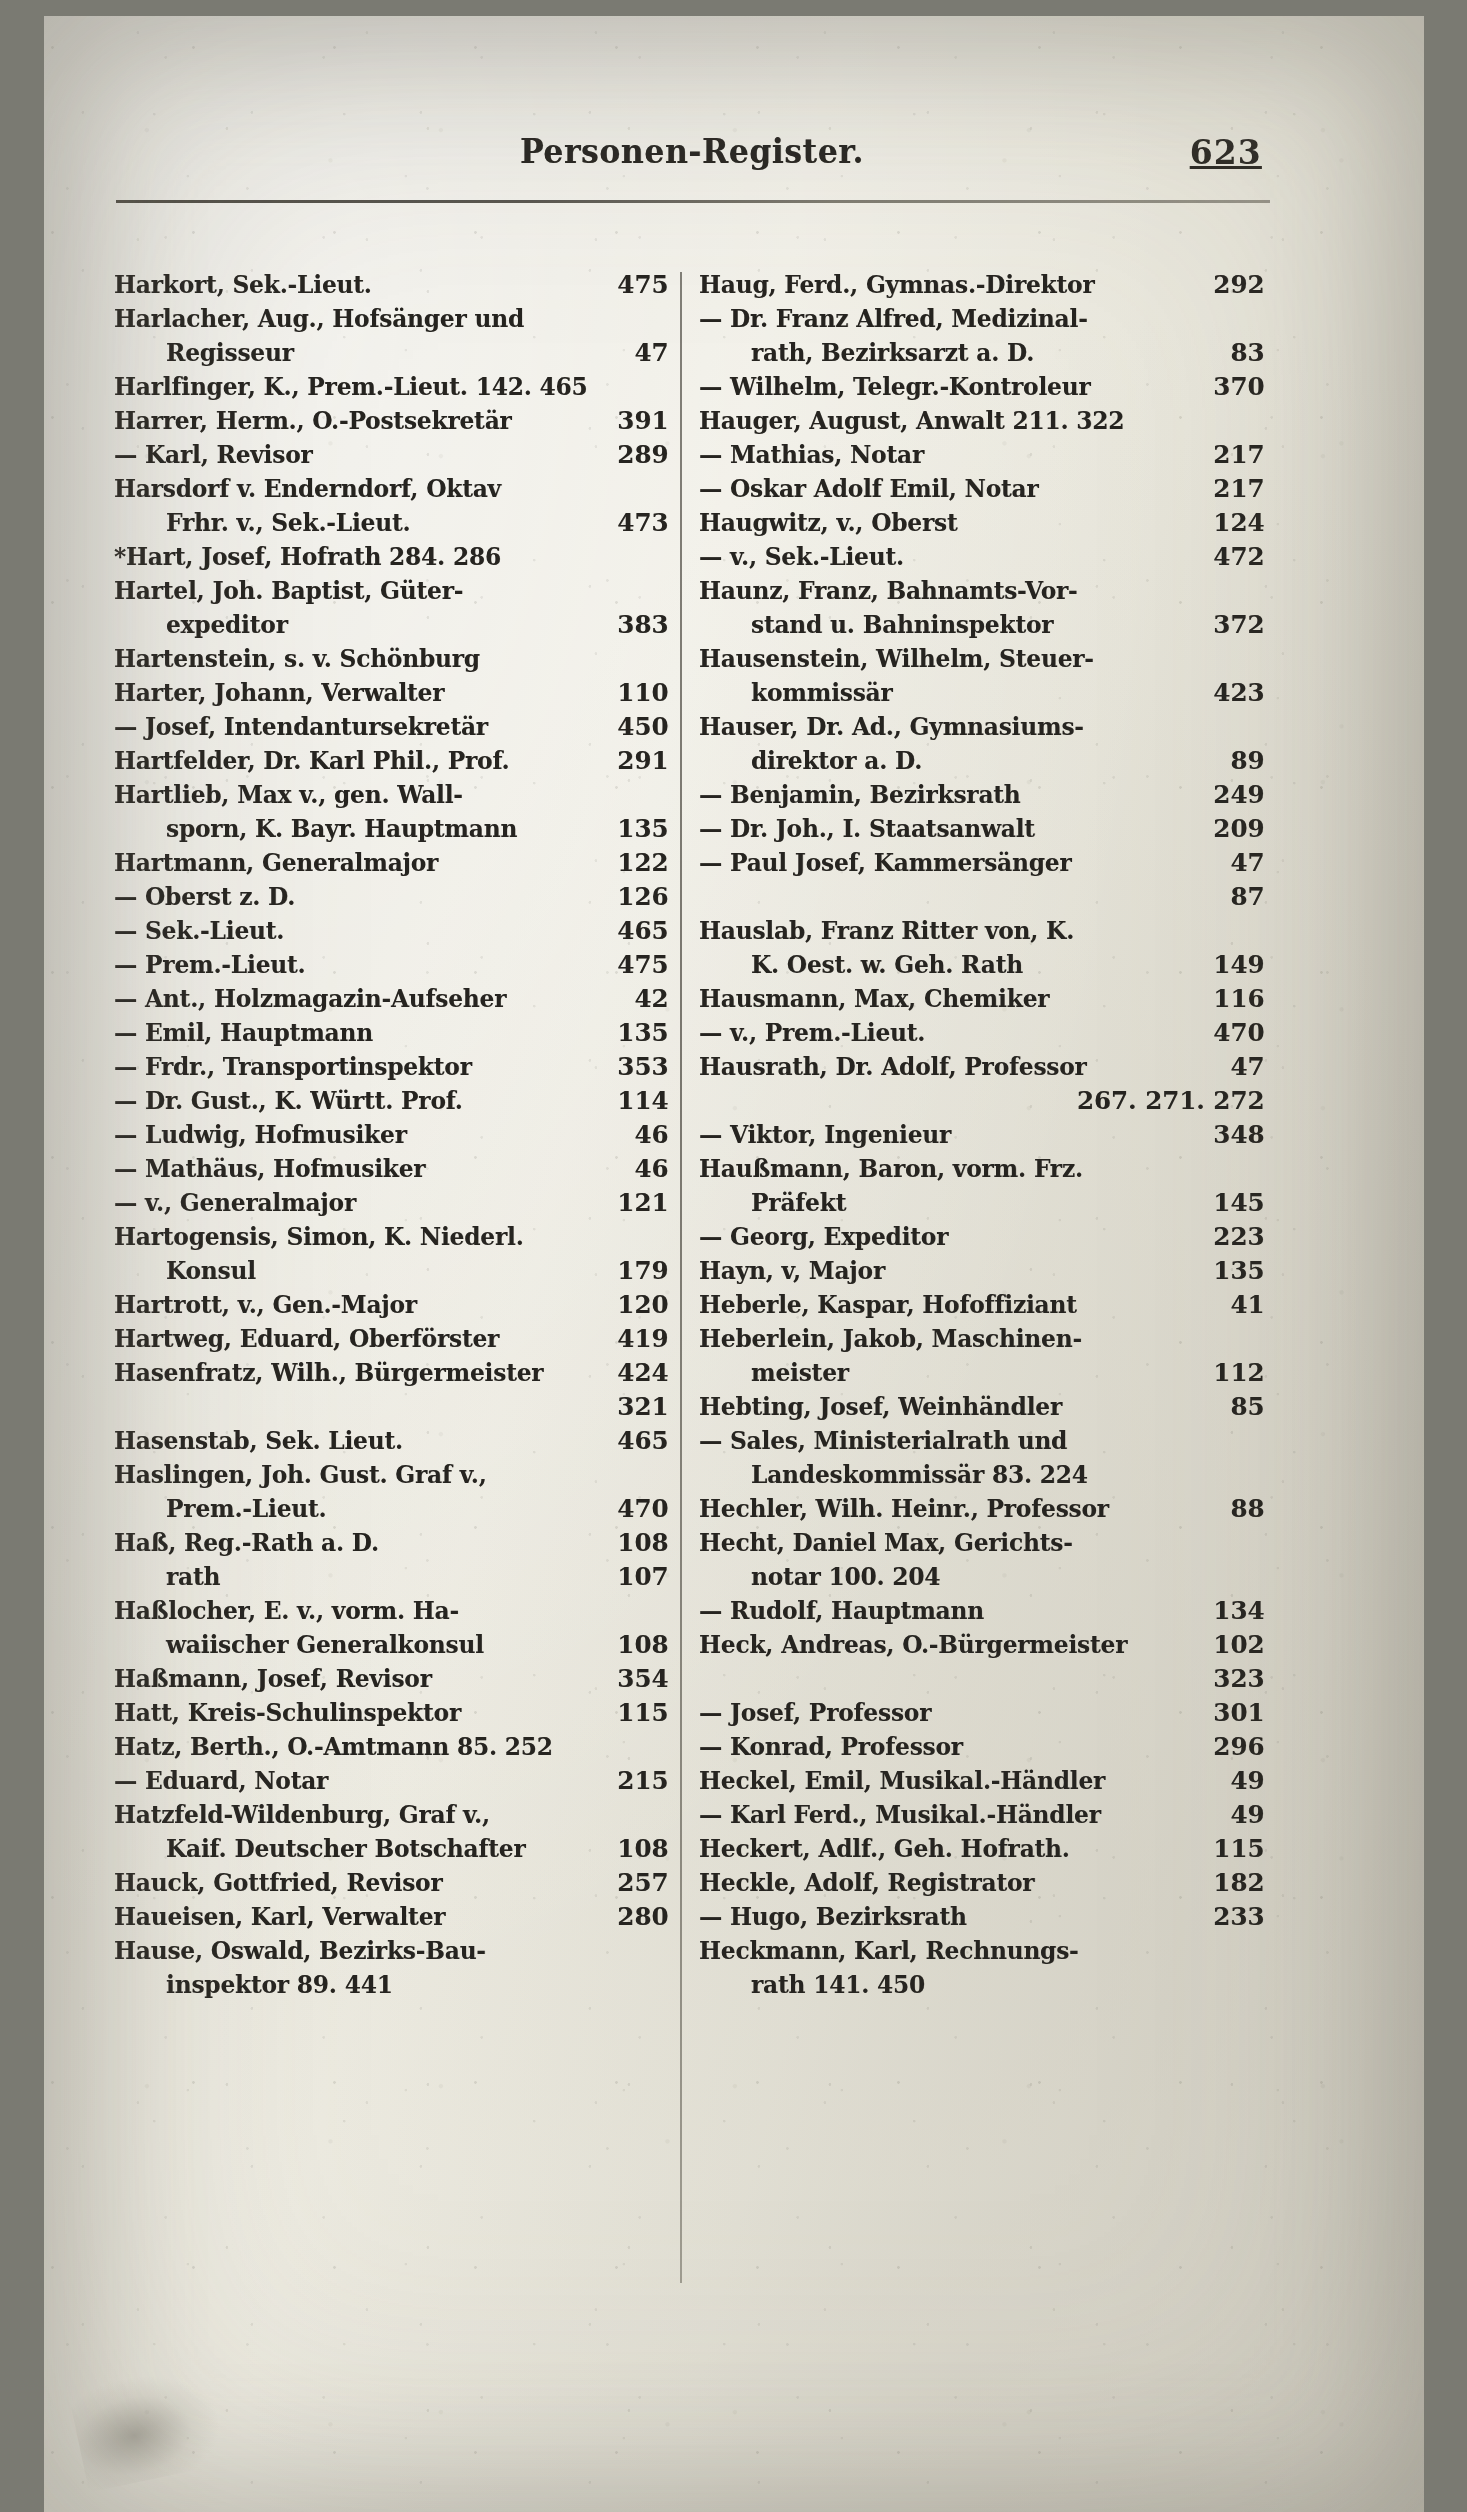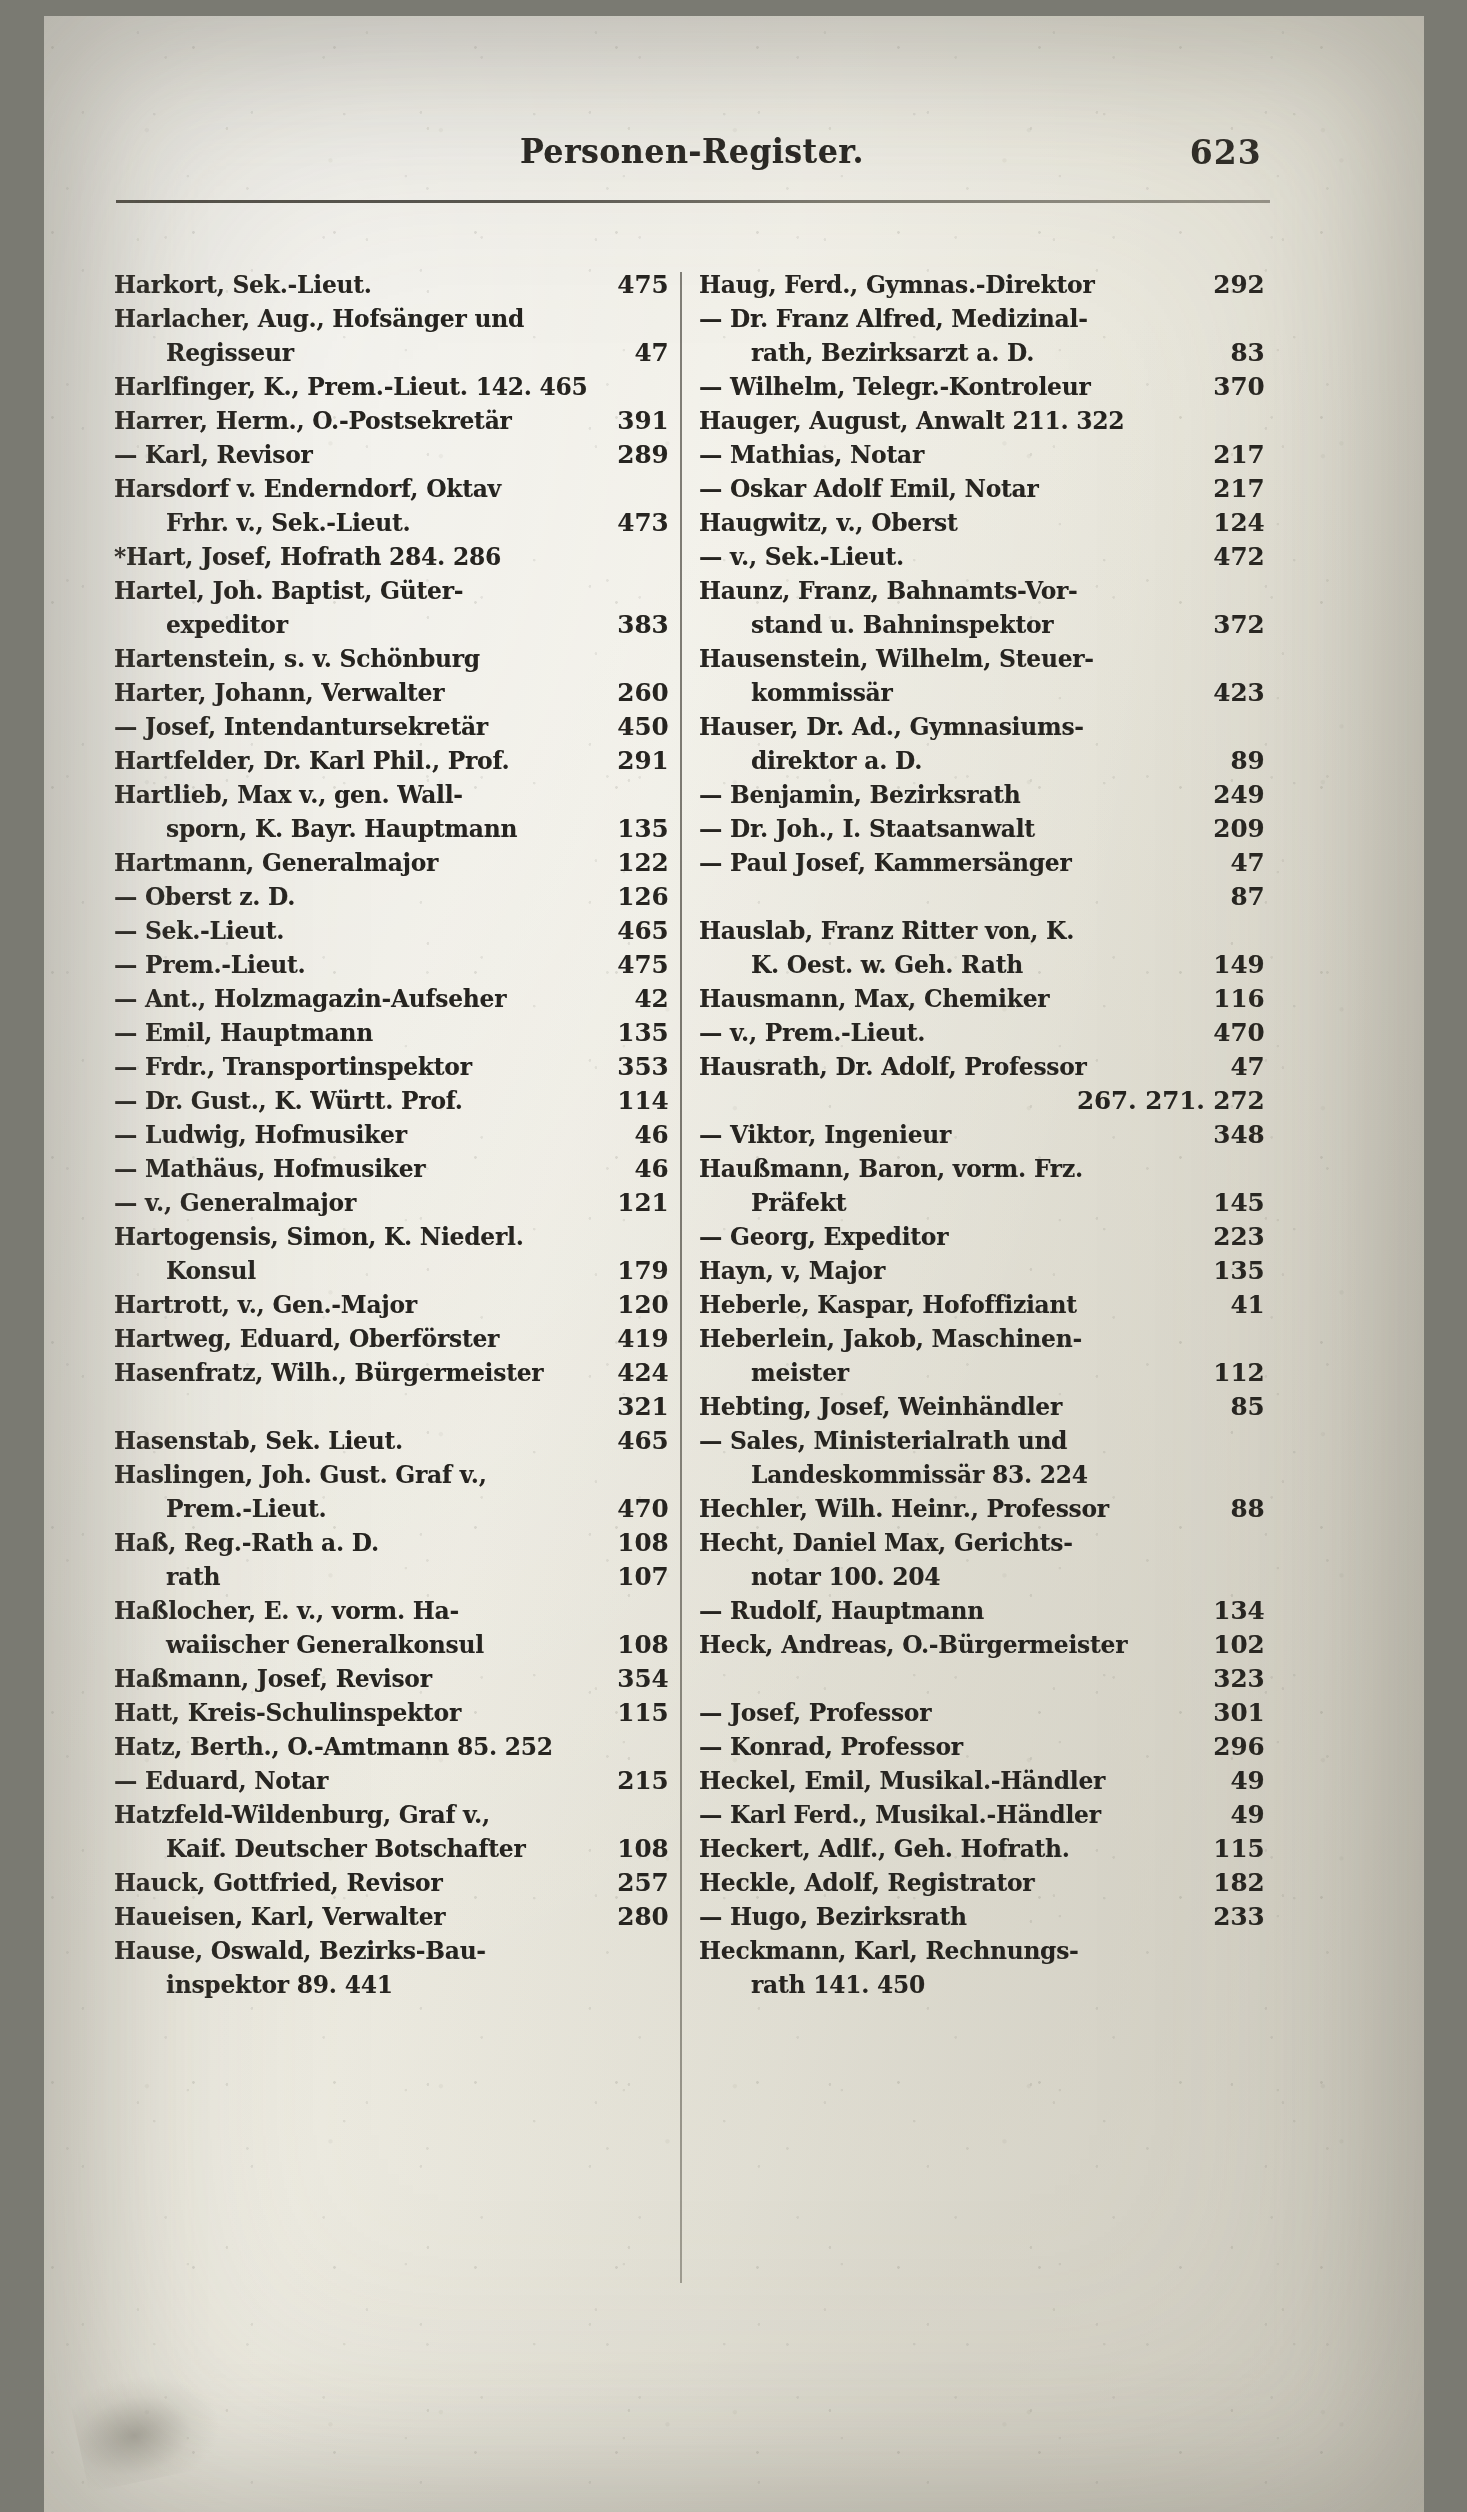--- a/index.html
+++ b/index.html
@@ -88,20 +88,21 @@
     display: inline-block;
   }
   #head-pageno {
     position: absolute;
     right: -4.4px;
     top: 5.4px;
     font-size: 33px;
     font-weight: 600;
     letter-spacing: 1.1px;
     color: #2a2823;
+    text-decoration: underline;
   }
   #head-rule {
     position: absolute;
     left: -9.8px;
     top: 72px;
     width: 1154px;
     height: 2.7px;
     background: linear-gradient(90deg, #3b382f 0%, #44413a 36%, #6e6b60 62%, #8c897e 100%);
     opacity: 0.88;
   }
@@ -213,21 +214,21 @@
       </div>
       <div class="row">
         <span class="txt ind">expeditor</span>
         <span class="num">383</span>
       </div>
       <div class="row">
         <span class="txt">Hartenstein, s. v. Schönburg</span>
       </div>
       <div class="row">
         <span class="txt">Harter, Johann, Verwalter</span>
-        <span class="num">260</span>
+        <span class="num">110</span>
       </div>
       <div class="row">
         <span class="txt dash">—  Josef, Intendantursekretär</span>
         <span class="num">450</span>
       </div>
       <div class="row">
         <span class="txt">Hartfelder, Dr. Karl Phil., Prof.</span>
         <span class="num">291</span>
       </div>
       <div class="row">

